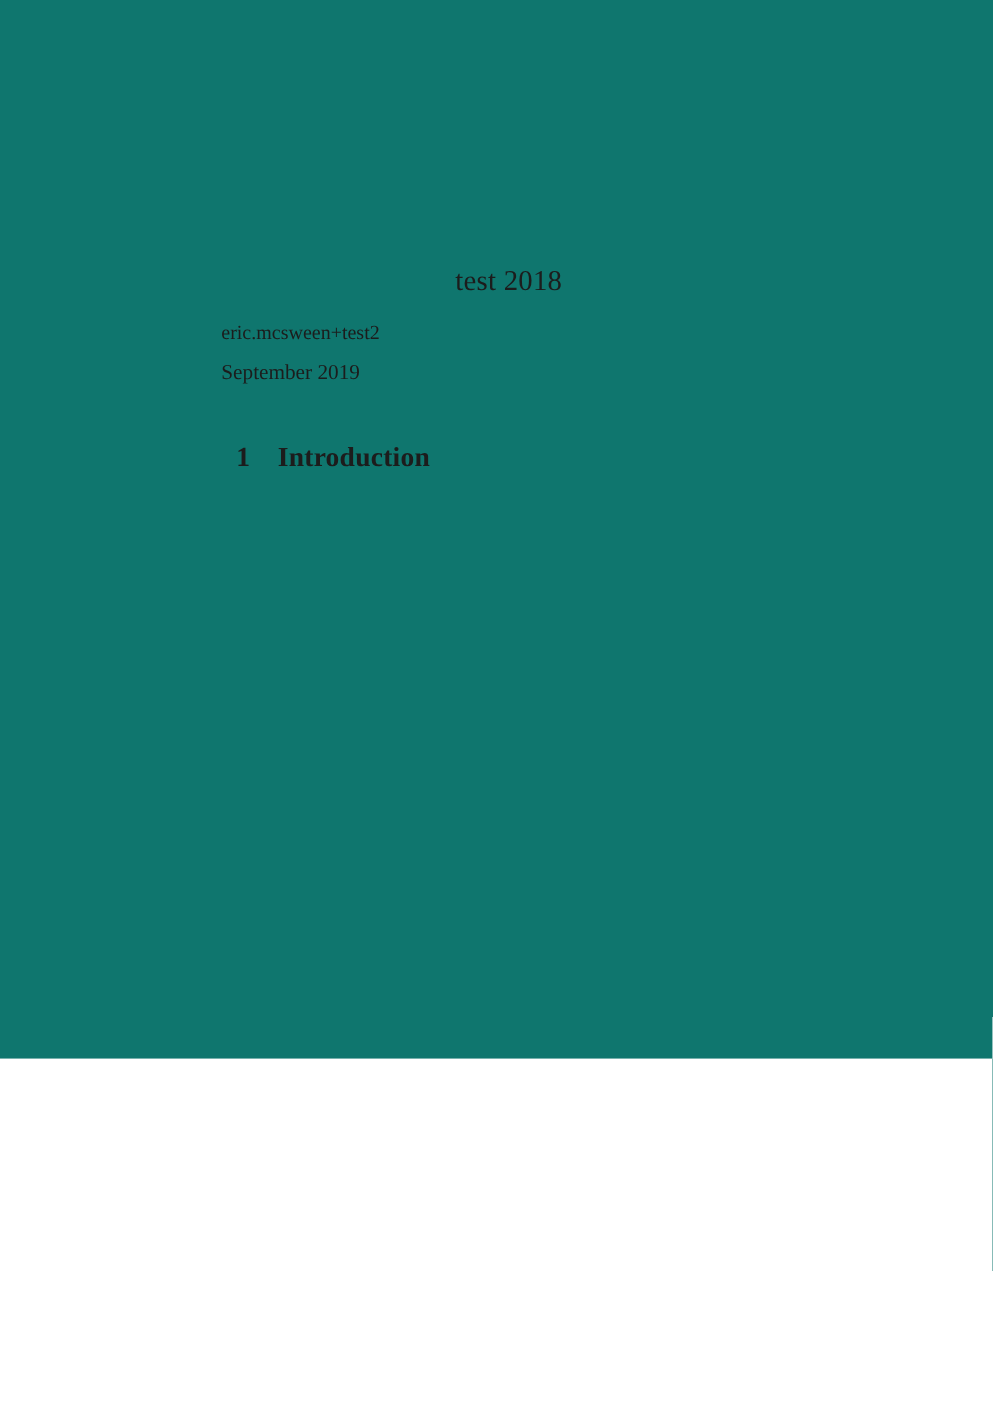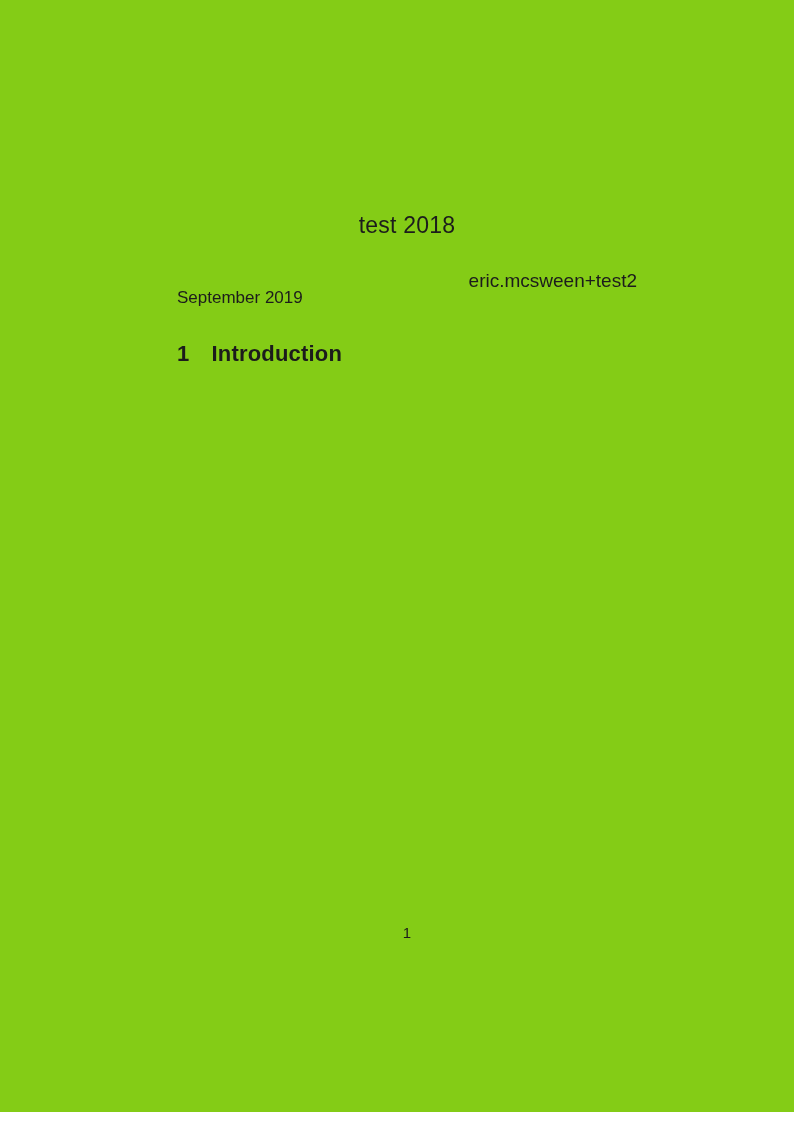--- a/index.html
+++ b/index.html
@@ -3,58 +3,58 @@
 <meta charset="utf-8">
 <style>
   html, body {
     margin: 0;
     padding: 0;
     background: #ffffff;
   }
   .page {
     position: relative;
     width: 794px;
-    height: 1112px;
-    background: #84cc16;
+    height: 847px;
+    background: #0f766e;
     overflow: hidden;
-    font-family: Liberation Sans, sans-serif;
+    font-family: Liberation Serif, serif;
     color: #1c1c1c;
   }
   
   .doc-title {
     position: absolute;
     top: 212px;
     left: 177px;
     width: 460px;
     margin: 0;
     text-align: center;
     font-size: 23px;
     font-weight: 400;
     letter-spacing: 0.2px;
   }
   .doc-author {
     position: absolute;
-    top: 270px;
+    top: 258px;
     left: 177px;
     width: 460px;
-    text-align: right;
-    font-size: 19px;
+    text-align: left;
+    font-size: 16px;
   }
   .doc-date {
     position: absolute;
     top: 288px;
     left: 177px;
     width: 460px;
     font-size: 17px;
   }
   .section-heading {
     position: absolute;
     top: 341px;
     left: 177px;
-    margin: 0;
+    margin: 12px;
     font-size: 22px;
     font-weight: 700;
     letter-spacing: 0.2px;
   }
   .section-heading .sec-num {
     display: inline-block;
     margin-right: 22px;
   }
   .page-number {
     position: absolute;

